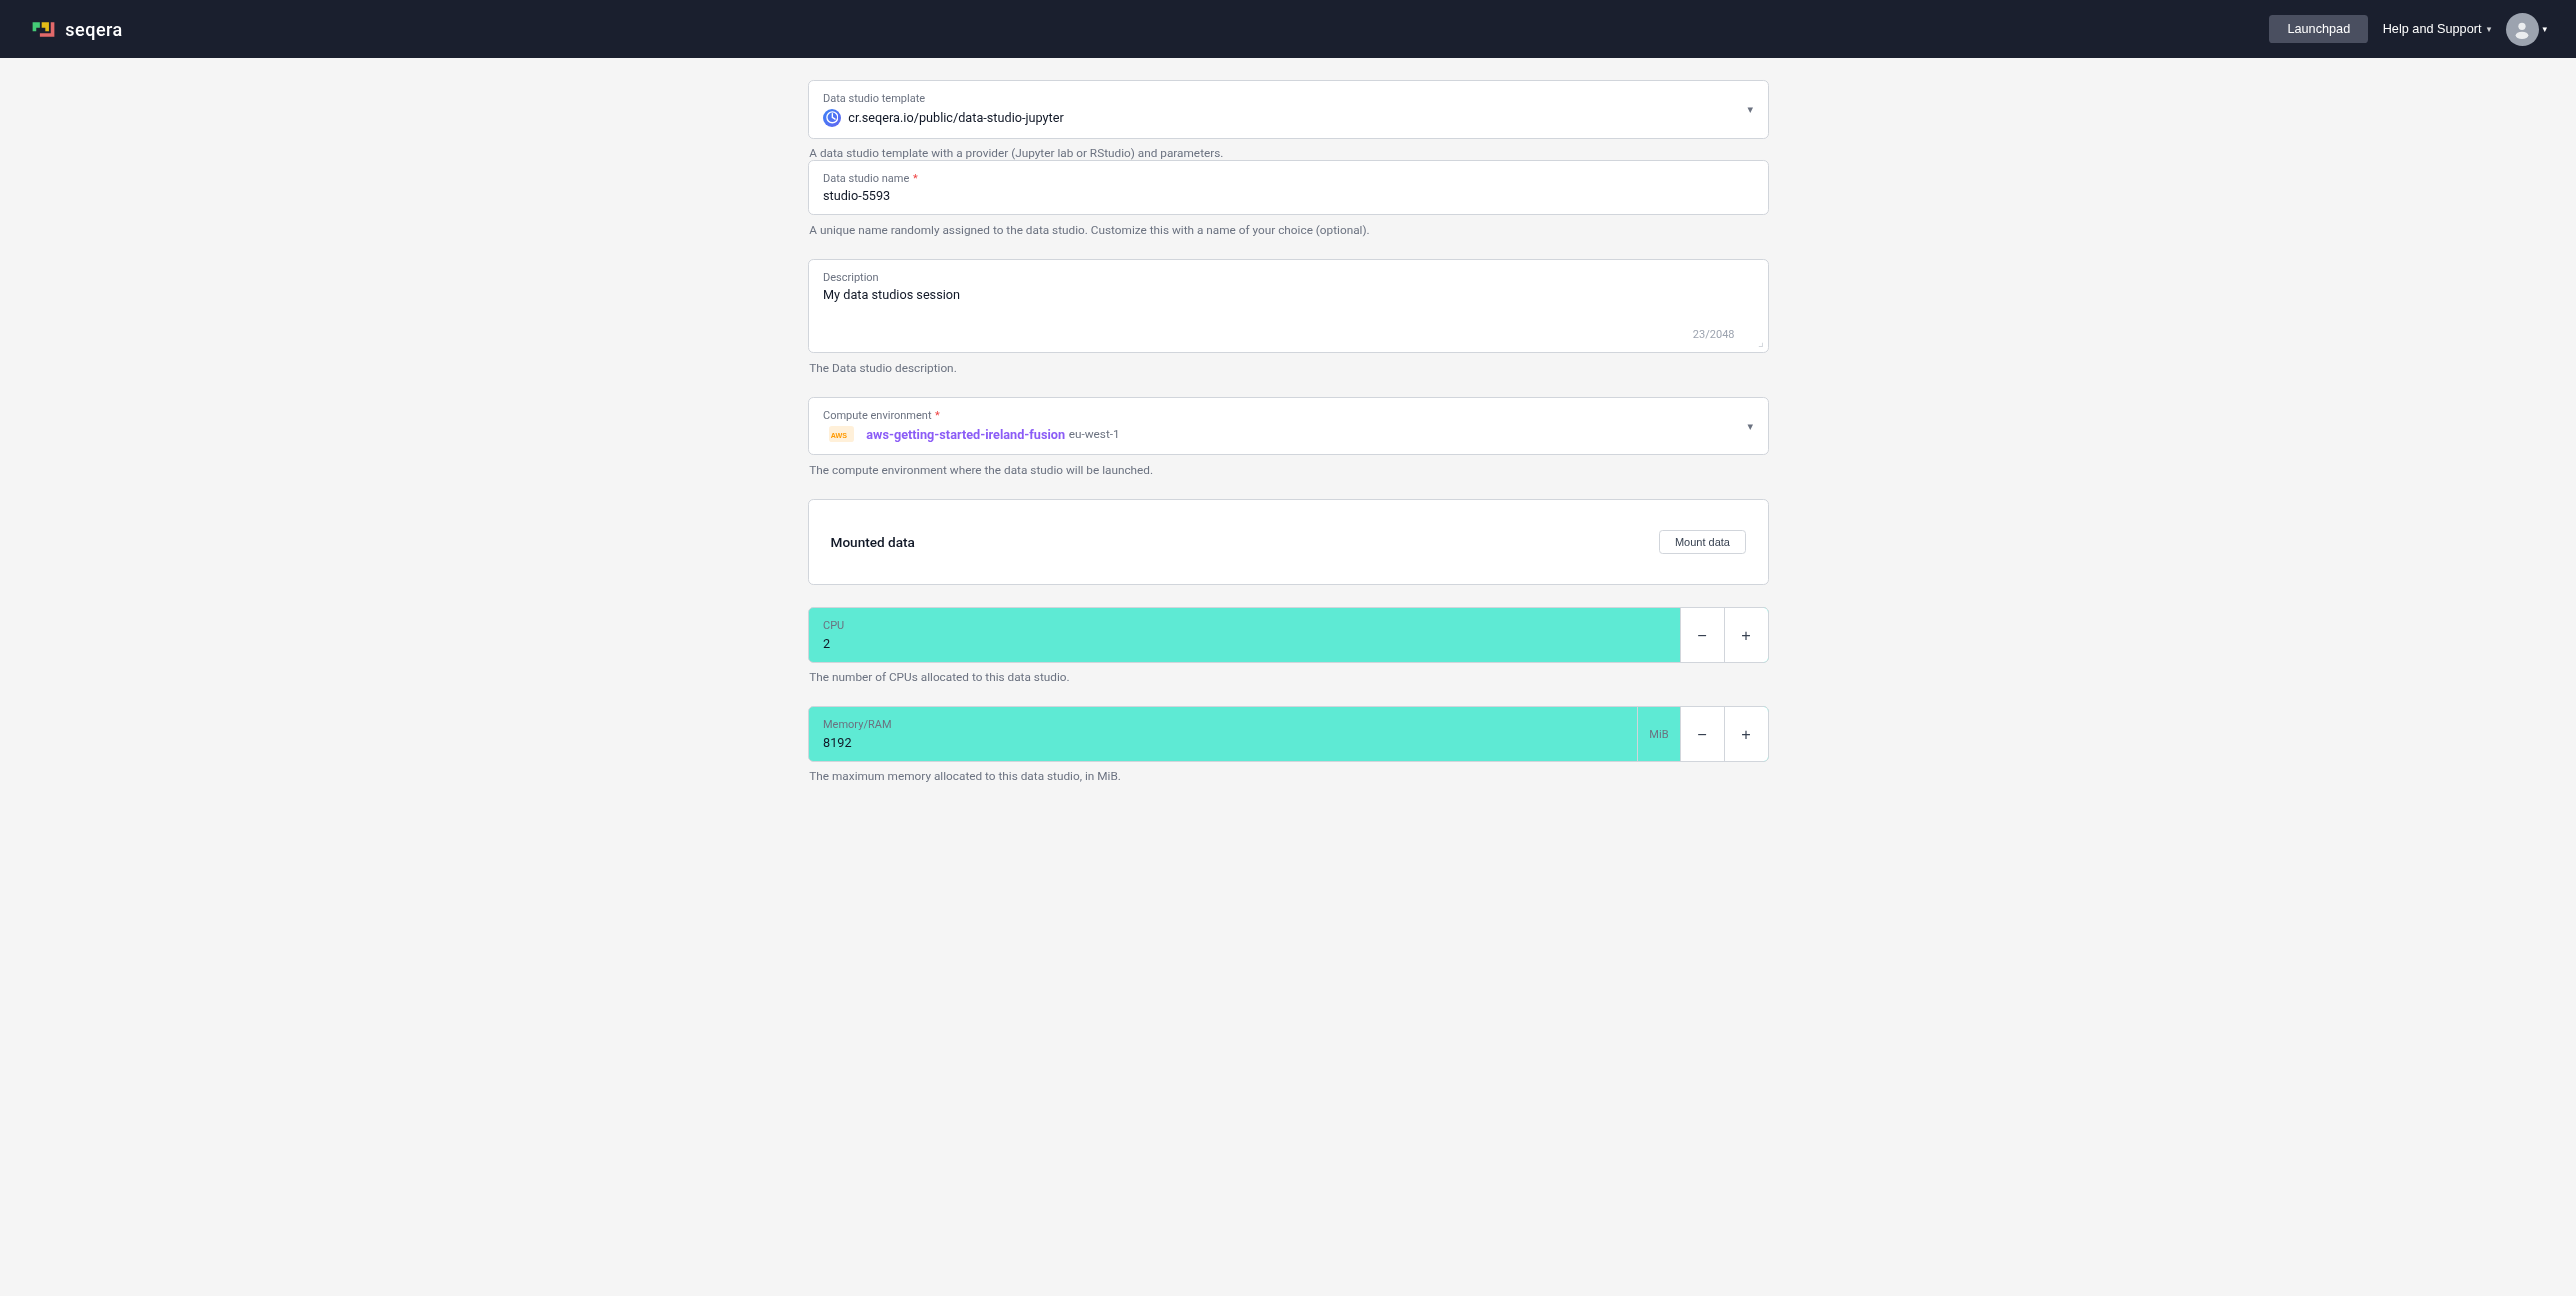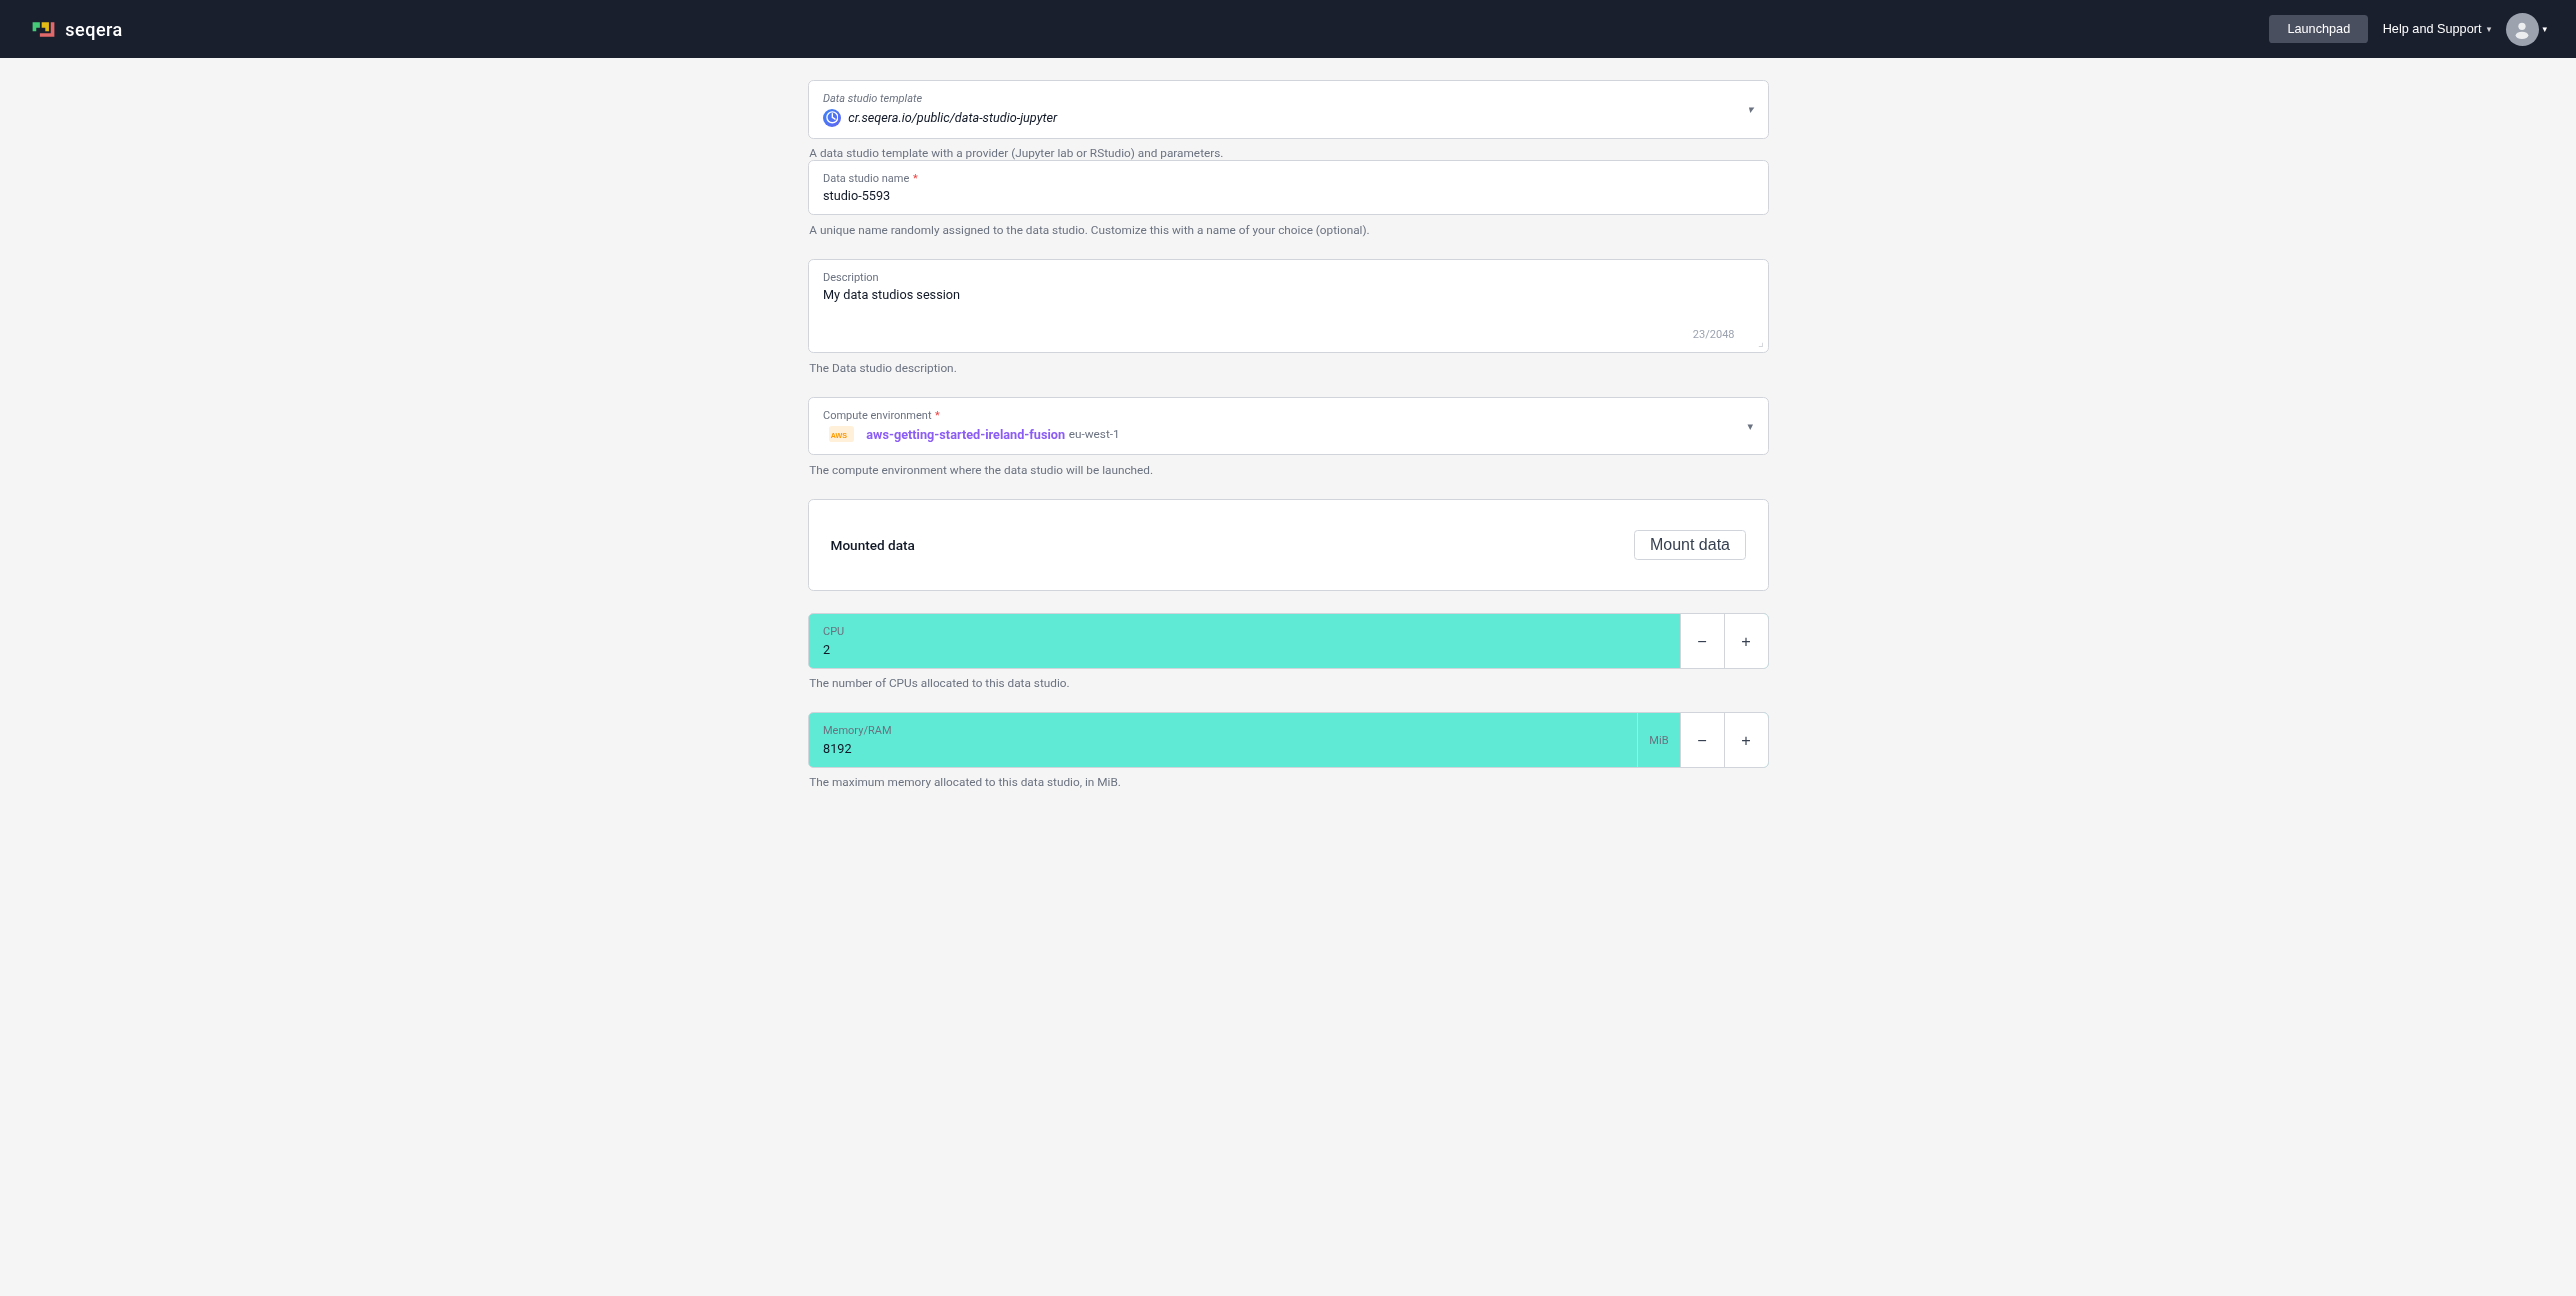--- a/index.html
+++ b/index.html
@@ -232,21 +232,21 @@
     .mounted-data-label {
       font-size: 13.6px;
       font-weight: 500;
       color: #111827;
     }
     .mount-data-btn {
       background: #fff;
       border: 0.9px solid #d1d5db;
       border-radius: 3.6px;
       padding: 5.4px 14.5px;
-      font-size: 16px;
+      font-size: 11px;
       color: #374151;
       cursor: pointer;
       font-weight: 500;
     }
 
     
     .stepper-container {
       background: #5eead4;
       border: 0.9px solid #d1d5db;
       border-radius: 5.4px;
@@ -328,21 +328,21 @@
         </svg>
       </div>
       <span style="color:#fff;font-size:9px;">▾</span>
     </button>
   </div>
 </nav>
 
 <div class="main-content">
 
   <div class="form-section section-gap top-field-section">
-    <div class="input-container" style="cursor:pointer;font-style:italic;">
+    <div class="input-container" style="cursor:pointer;">
       <div class="input-label">
         <span>Data studio template</span>
       </div>
       <div class="input-value">
         <span class="template-icon">
           <svg width="12.7" height="12.7" viewBox="0 0 14 14" fill="none">
             <circle cx="7" cy="7" r="6" fill="none" stroke="#fff" stroke-width="1.5"></circle>
             <path d="M7 3 L7 7 L10 9" stroke="#fff" stroke-width="1.5" stroke-linecap="round"></path>
           </svg>
         </span>

